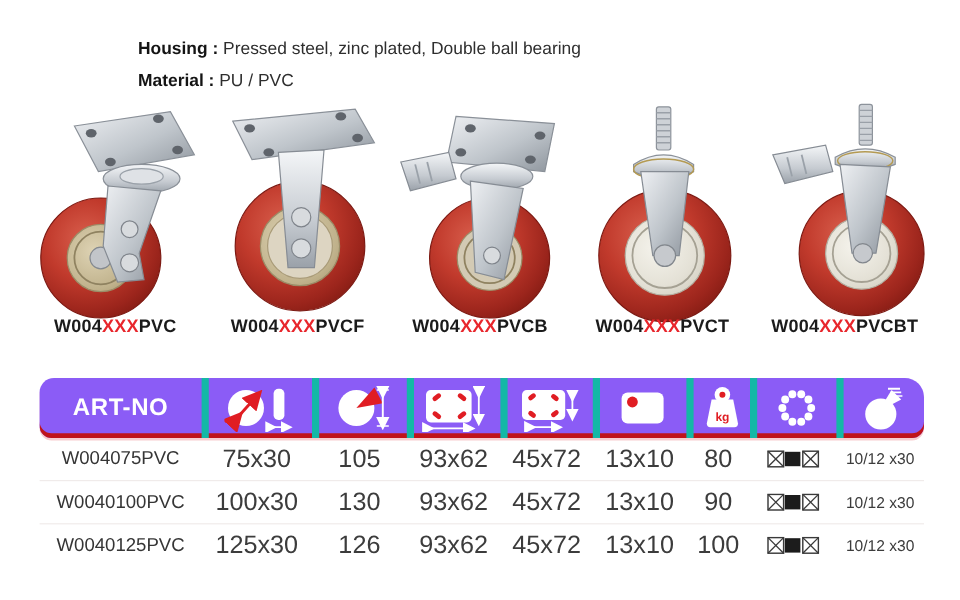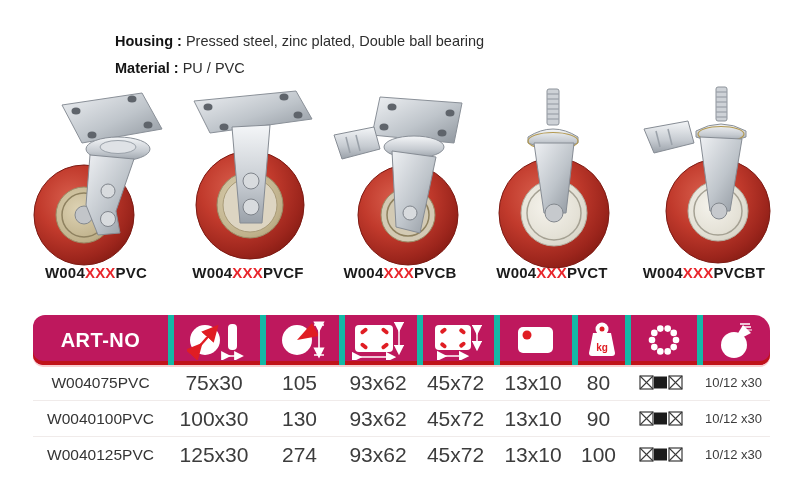--- a/index.html
+++ b/index.html
@@ -12,21 +12,21 @@
 
   
   .prod-row{position:absolute;left:20px;top:84px;width:760px;display:flex;justify-content:space-between;}
   .prod-cell{width:152px;height:192px;}
   .code-row{position:absolute;left:20px;top:264px;width:760px;display:flex;justify-content:space-between;}
   .code{width:152px;text-align:center;font-size:15px;font-weight:bold;color:#1b1b1b;letter-spacing:0.2px;white-space:nowrap;}
   .code .xxx{color:#e8262c;}
 
   
   .tbl{position:absolute;left:33px;top:315px;width:737px;}
-  .thead{display:flex;height:50px;background:#be185d;border-radius:12px 16px 10px 10px;box-shadow:inset 0 -4px 0 #c0131a, 0 2px 0 rgba(224,29,35,0.22);overflow:hidden;}
+  .thead{display:flex;height:50px;background:#8b5cf6;border-radius:12px 16px 10px 10px;box-shadow:inset 0 -4px 0 #c0131a, 0 2px 0 rgba(224,29,35,0.22);overflow:hidden;}
   .th{display:flex;align-items:center;justify-content:center;box-sizing:border-box;height:100%;}
   .th + .th{border-left:6px solid #14b8a6;}
   .artno{font-size:20px;font-weight:bold;color:#fff;letter-spacing:0.5px;}
   .c0{width:135px;}.c1{width:92px;}.c2{width:79px;}.c3{width:78px;}.c4{width:77px;}
   .c5{width:78px;}.c6{width:53px;}.c7{width:72px;}.c8{width:73px;}
   .trow{display:flex;height:35px;align-items:center;border-bottom:1px solid #f0ebea;}
   .trow:last-child{border-bottom:none;}
   .td{box-sizing:border-box;text-align:center;font-size:21px;color:#3c3c3c;display:flex;align-items:center;justify-content:center;}
   .td.art{font-size:15.5px;color:#353535;}
   .td.small{font-size:13px;}
@@ -311,21 +311,21 @@
         <line x1="30" y1="1" x2="43" y2="14" stroke="#3a3a3a" stroke-width="1.1"></line>
           <line x1="43" y1="1" x2="30" y2="14" stroke="#3a3a3a" stroke-width="1.1"></line>
       </svg>
     </div>
     <div class="td c8 small">10/12 x30</div>
   </div>
 
   <div class="trow">
     <div class="td c0 art">W0040125PVC</div>
     <div class="td c1">125x30</div>
-    <div class="td c2">274</div>
+    <div class="td c2">126</div>
     <div class="td c3">93x62</div>
     <div class="td c4">45x72</div>
     <div class="td c5">13x10</div>
     <div class="td c6">100</div>
     <div class="td c7">
       <svg viewBox="0 0 44 16" width="44" height="16">
         <rect x="1" y="1" width="13" height="13" fill="none" stroke="#3a3a3a" stroke-width="1.2"></rect>
         <line x1="1" y1="1" x2="14" y2="14" stroke="#3a3a3a" stroke-width="1.1"></line>
           <line x1="14" y1="1" x2="1" y2="14" stroke="#3a3a3a" stroke-width="1.1"></line>
         <rect x="15" y="1.5" width="13" height="12" fill="#1c1c1c"></rect>

